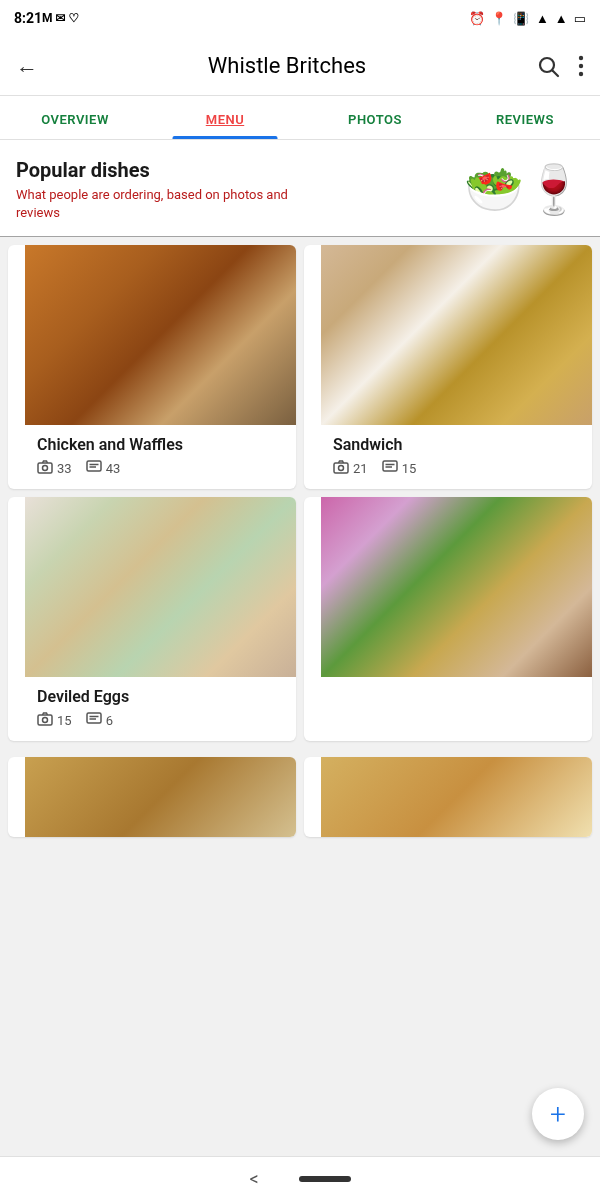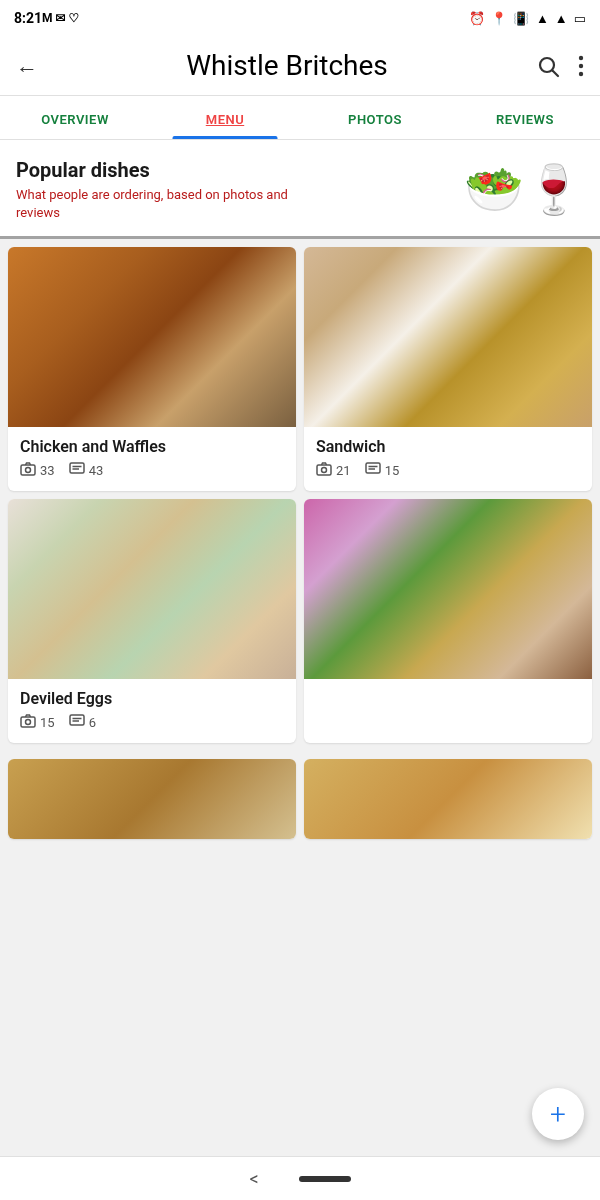--- a/index.html
+++ b/index.html
@@ -21,21 +21,21 @@
     
     .app-bar {
       background: #fff;
       display: flex;
       align-items: center;
       justify-content: space-between;
       padding: 10px 16px;
       height: 60px;
       border-bottom: 1px solid #e0e0e0;
     }
-    .app-bar-title { font-size: 28px; font-weight: 400; color: #000; }
+    .app-bar-title { font-size: 22px; font-weight: 400; color: #000; }
     .app-bar-icons { display: flex; align-items: center; gap: 18px; }
     .icon-btn { cursor: pointer; display: flex; align-items: center; justify-content: center; }
 
     
     .tabs {
       background: #fff;
       display: flex;
       border-bottom: 1px solid #e0e0e0;
     }
     .tab {
@@ -61,40 +61,41 @@
       border-radius: 2px 2px 0 0;
     }
 
     
     .popular-header {
       background: #fff;
       padding: 18px 16px 14px;
       display: flex;
       align-items: center;
       justify-content: space-between;
-      border-bottom: 3px solid #a3a3a3;
+      border-bottom: 1px solid #a3a3a3;
       gap: 39px;
     }
     .popular-text h2 { font-size: 20px; font-weight: 700; color: #1a1a1a; margin-bottom: 4px; }
     .popular-text p { font-size: 13px; color: #b91c1c; line-height: 1.4; max-width: 300px; }
 
     
     .dish-grid {
       display: grid;
       grid-template-columns: 1fr 1fr;
       gap: 8px;
       padding: 8px;
       background: #f1f1f1;
     }
     .dish-card {
       background: #fff;
       border-radius: 6px;
       overflow: hidden;
       cursor: pointer;
       box-shadow: 0 1px 2px rgba(0,0,0,0.1);
+      padding-left: 17px;
     }
     .dish-image {
       width: 100%;
       height: 180px;
       object-fit: cover;
       display: block;
       background-size: cover;
       background-position: center;
     }
     .dish-info { padding: 10px 12px 12px; }

